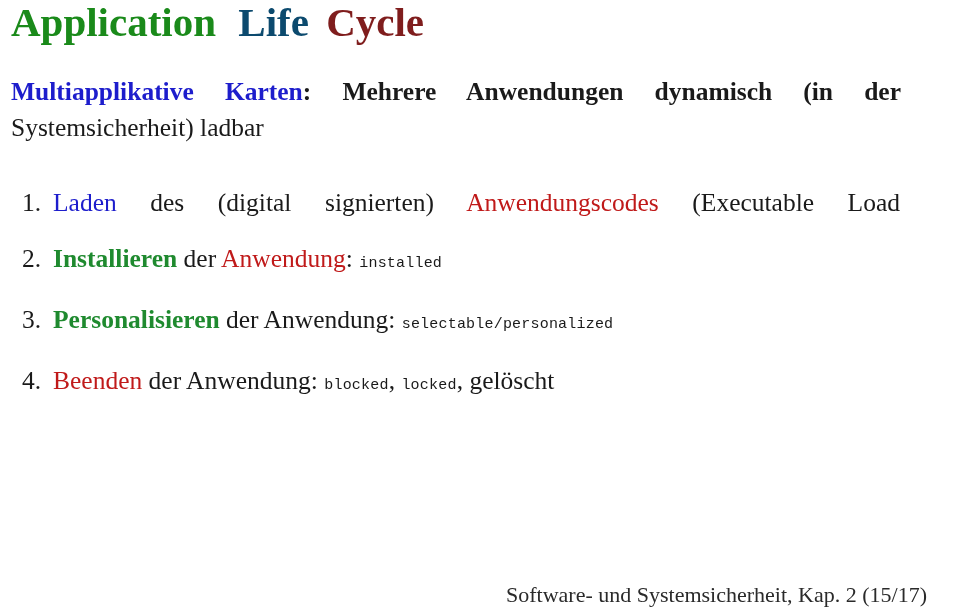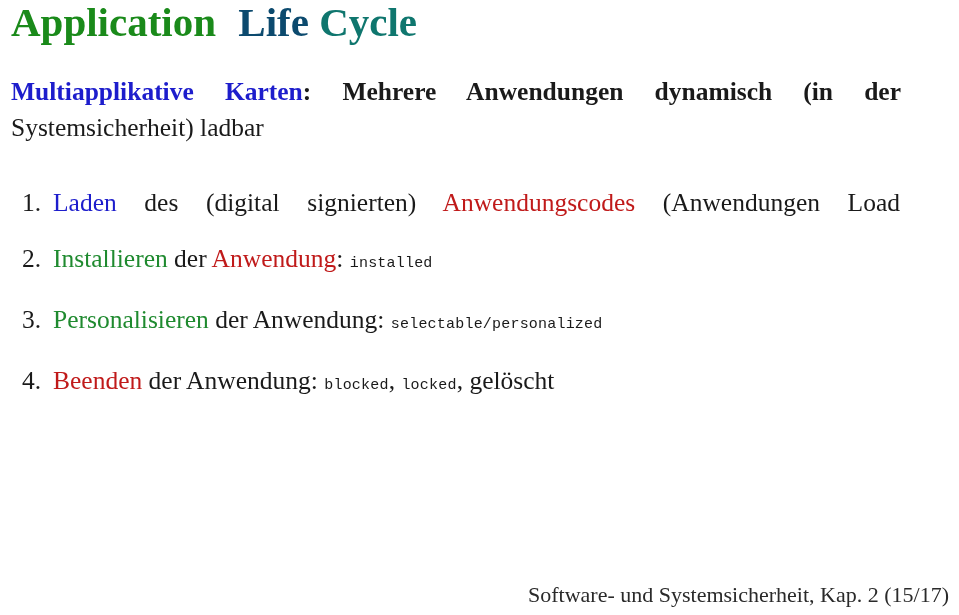--- a/index.html
+++ b/index.html
@@ -29,21 +29,21 @@
     left: 11px;
     top: -2px;
     font-size: 41px;
     line-height: 48px;
     font-weight: bold;
     white-space: nowrap;
     letter-spacing: 0px;
   }
   .title .w-green { color: #1a8a1a; }
   .title .w-red   { color: #0c4a6e; margin-left: 12px; }
-  .title .w-blue  { color: #0f766e; }
+  .title .w-blue  { color: #7f1d1d; margin-left: 7px; }
 
   
   .subtitle {
     position: absolute;
     left: 11px;
     top: 74px;
     width: 890px;
     font-size: 25.5px;
     line-height: 36px;
   }
@@ -53,21 +53,21 @@
     text-align-last: justify;
     white-space: nowrap;
     font-weight: bold;
   }
   .subtitle .line2 {
     display: block;
     white-space: nowrap;
   }
   .kw-blue  { color: #1d1dcc; }
   .kw-red   { color: #c01a1a; margin-top: 20px; }
-  .kw-green { color: #1f8a2f; }
+  .kw-green { color: #1f8a2f; font-weight: bold; }
   .kw-black { color: #1a1a1a; }
 
   
   .enum {
     position: absolute;
     left: 0;
     top: 186px;
     width: 959px;
   }
   .item {
@@ -109,21 +109,21 @@
   }
   .arrow { font-family: "DejaVu Serif", serif; }
 
   .sp-1  { margin-top: 22px; }
   .sp-2  { margin-top: 22px; }
   .sp-3  { margin-top: 22px; }
 
   
   .footer {
     position: absolute;
-    right: 10px;
+    right: 32px;
     bottom: 6px;
     font-size: 22px;
     line-height: 28px;
     color: #2a2a2a;
     white-space: nowrap;
   }
 </style>
 </head>
 <body>
 
@@ -138,21 +138,21 @@
   <div class="subtitle">
     <span class="line1"><span class="kw-blue">Multiapplikative Karten</span><span class="kw-black">: Mehrere Anwendungen dynamisch (in der</span></span>
     <span class="line2">Systemsicherheit) ladbar</span>
   </div>
 
   <div class="enum">
 
     <div class="item">
       <span class="num">1.</span>
       <div class="body">
-        <span class="ln justify"><span class="kw-blue">Laden</span><span class="kw-black"> des (digital signierten) </span><span class="kw-red">Anwendungscodes</span><span class="kw-black"> (Anwendungen Load</span></span>
+        <span class="ln justify"><span class="kw-blue">Laden</span><span class="kw-black"> des (digital signierten) </span><span class="kw-red">Anwendungscodes</span><span class="kw-black"> (Executable Load</span></span>
       </div>
     </div>
 
     <div class="item sp-1">
       <span class="num">2.</span>
       <div class="body">
         <span class="ln"><span class="kw-green">Installieren</span><span class="kw-black"> der </span><span class="kw-red">Anwendung</span><span class="kw-black">: </span><span class="mono">installed</span></span>
       </div>
     </div>
 

